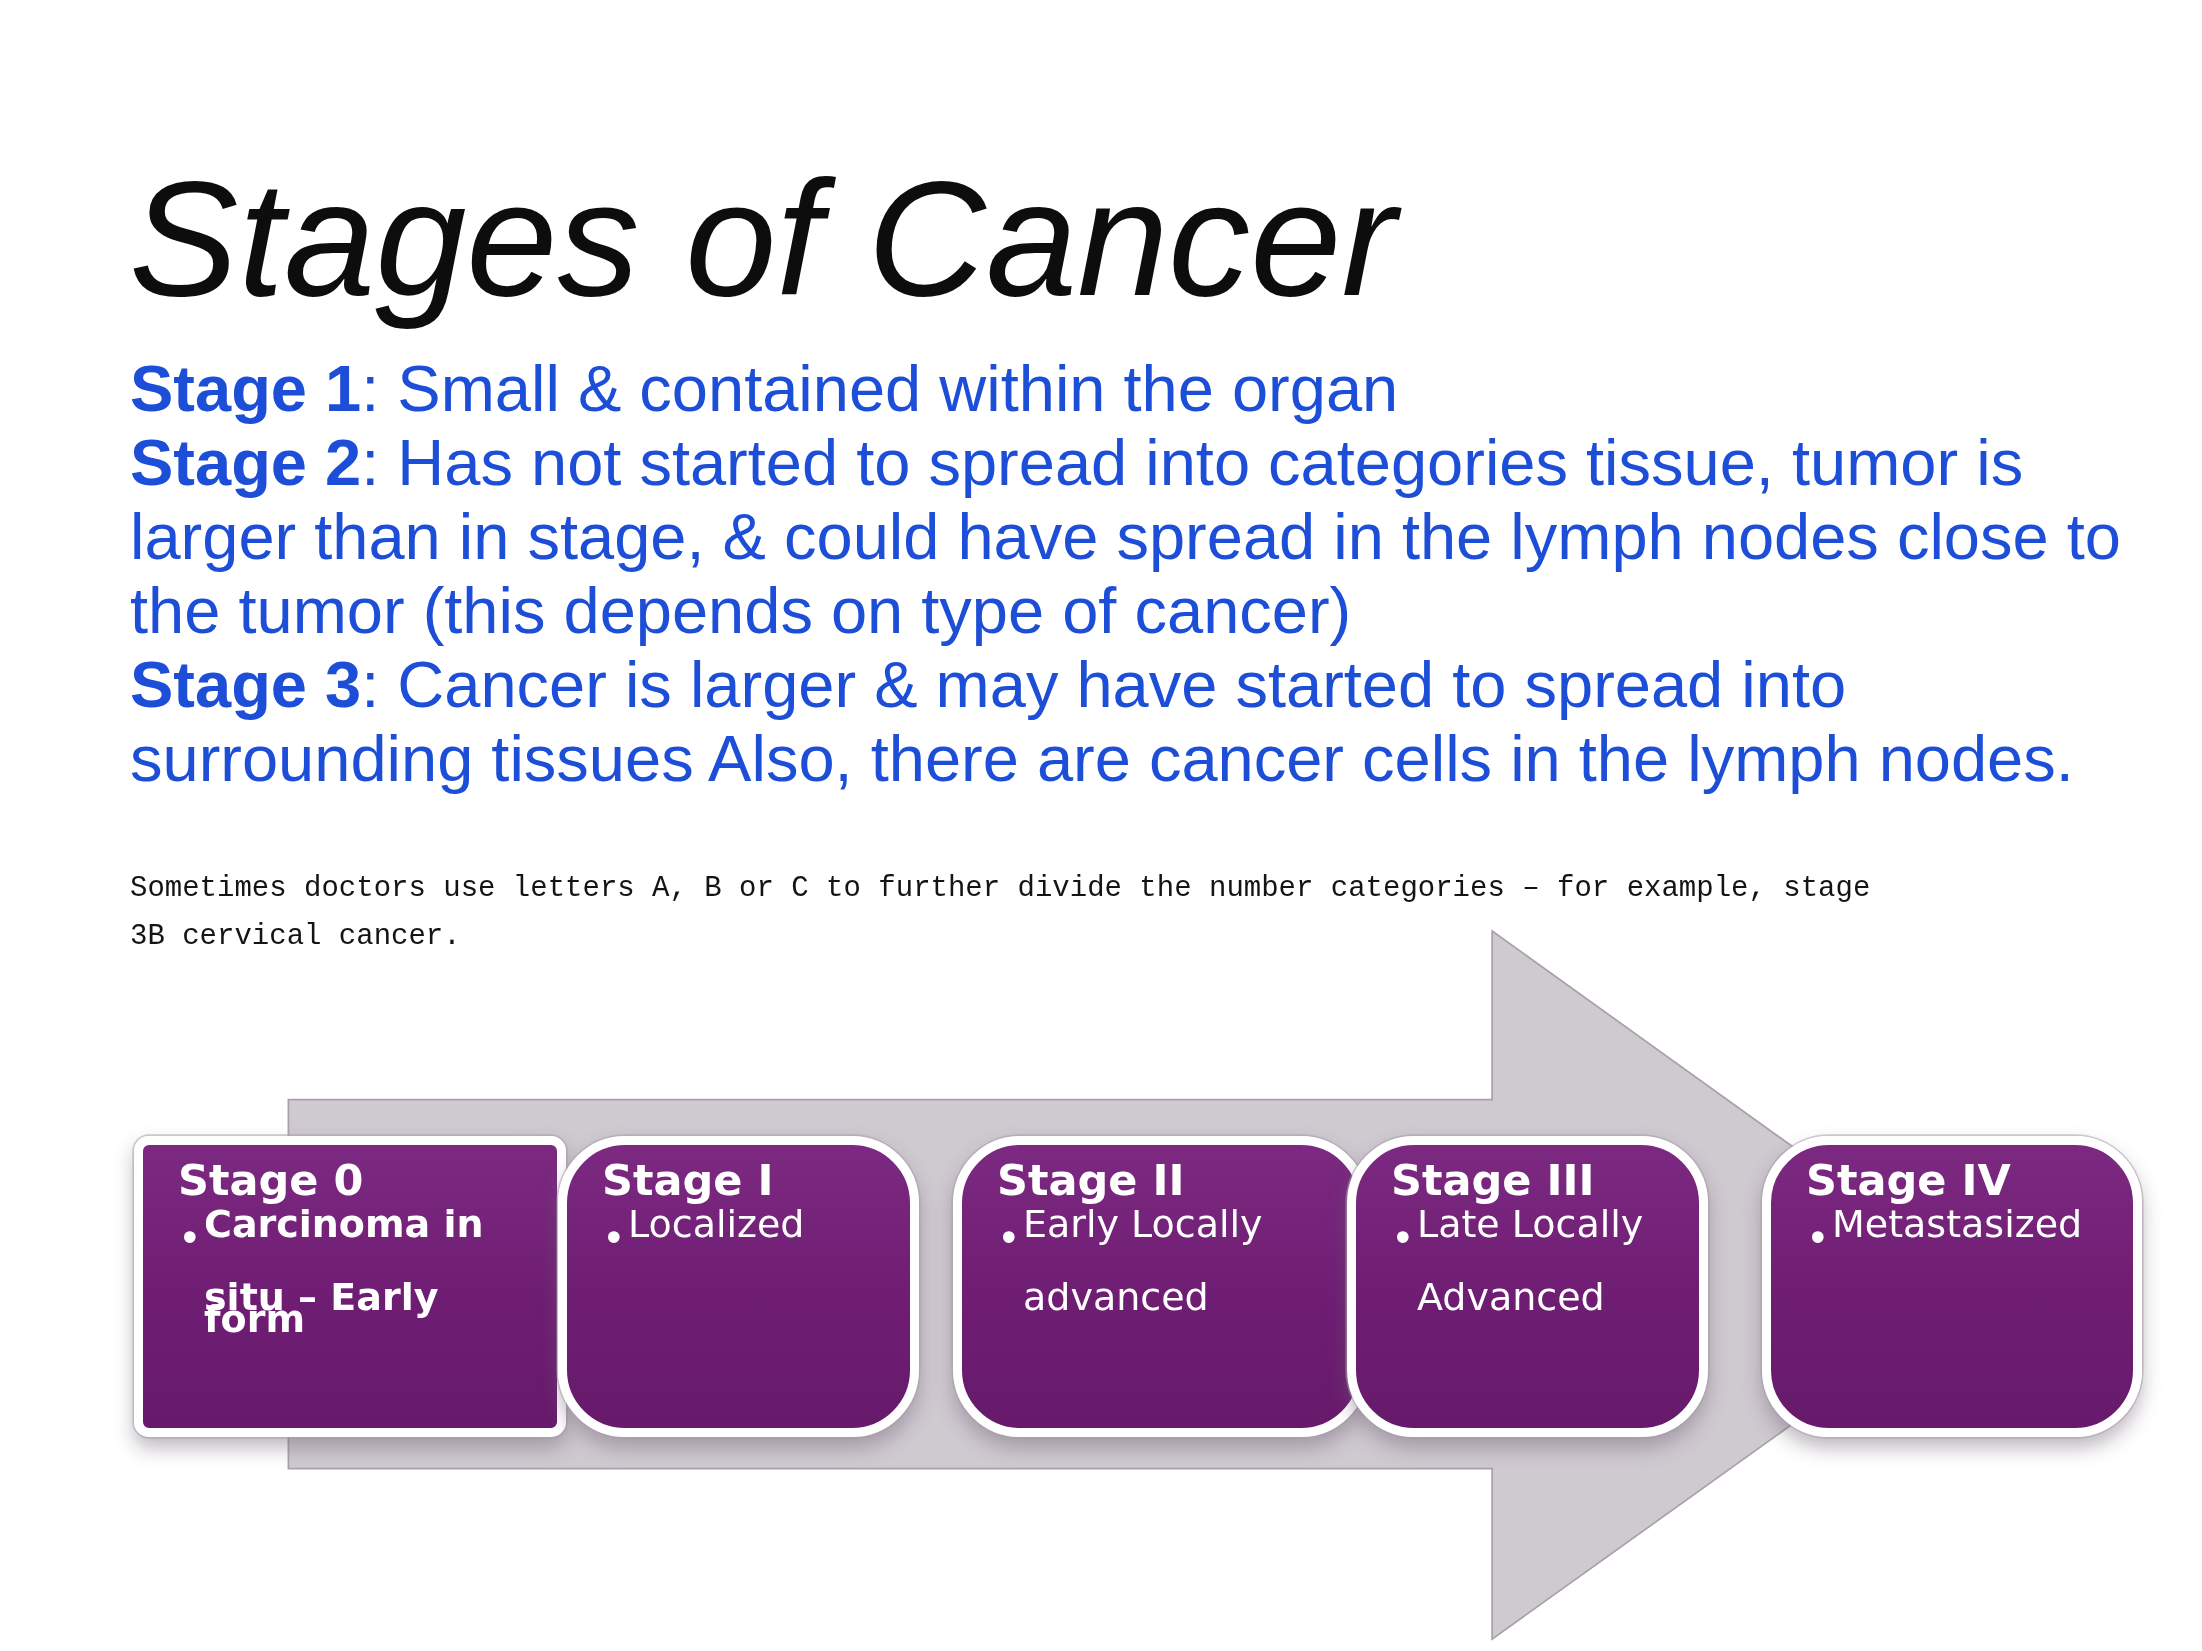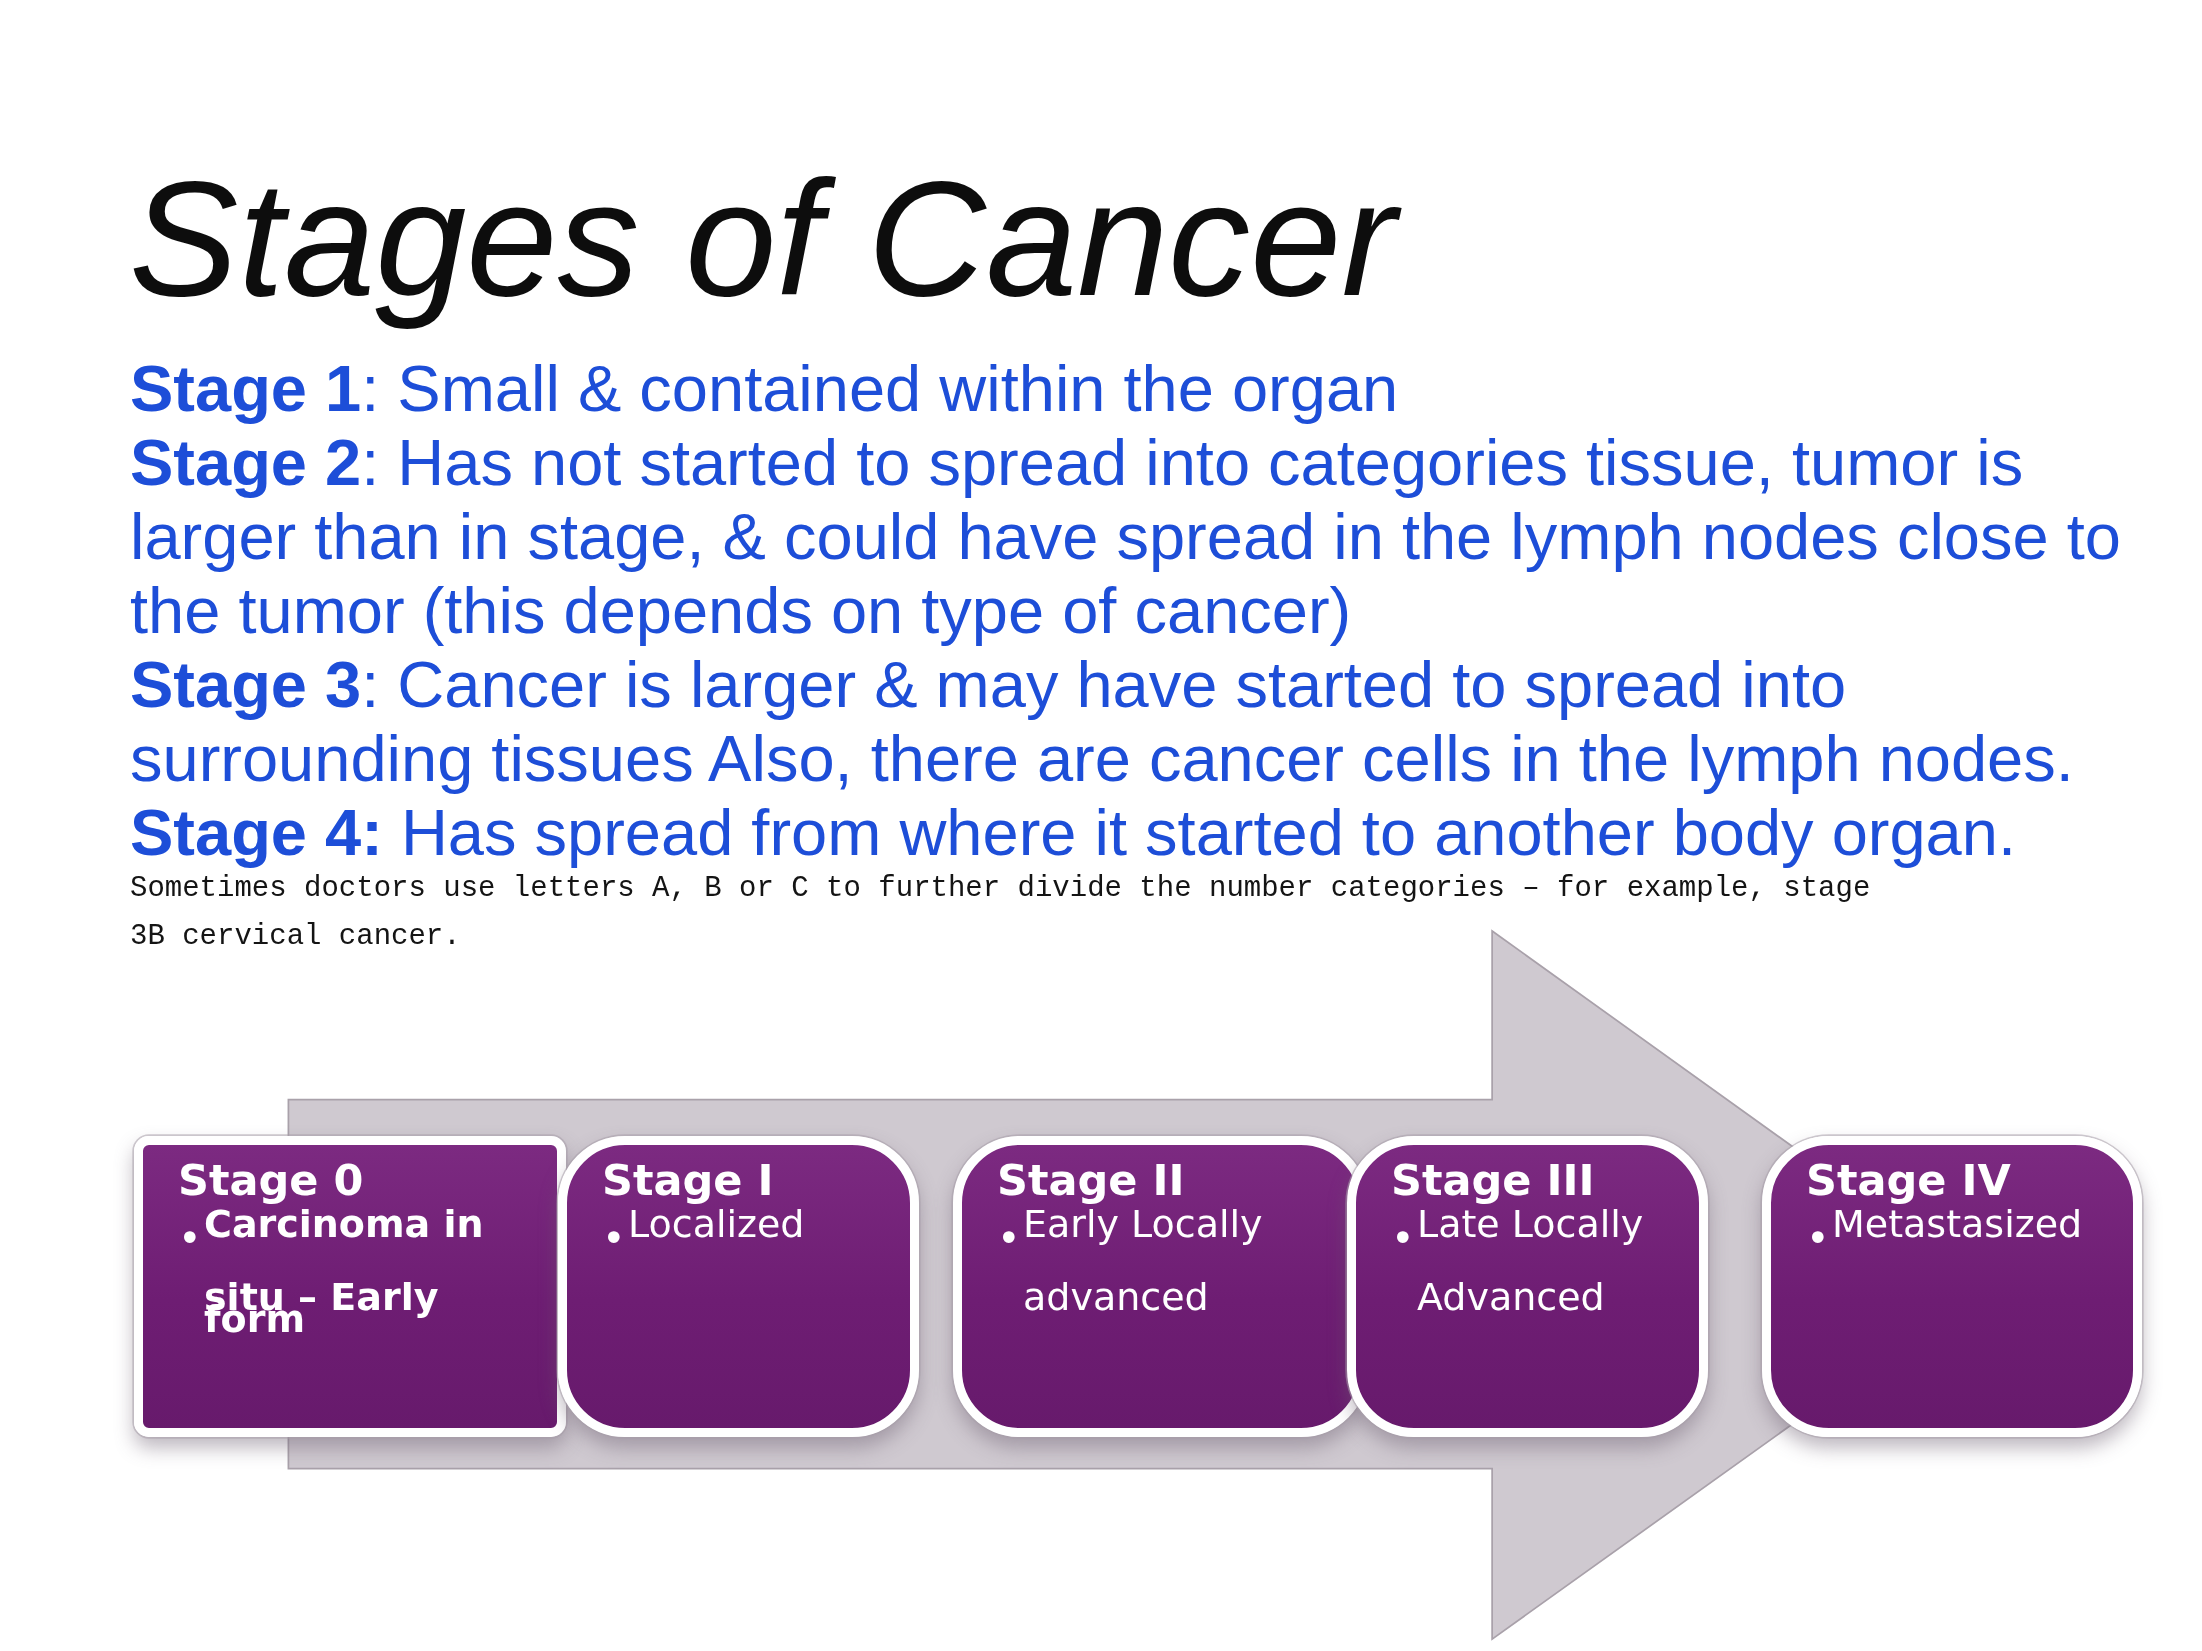--- a/index.html
+++ b/index.html
@@ -59,21 +59,20 @@
 
   <div class="title">Stages of Cancer</div>
 
   <div class="bodytext">
     <div><b>Stage 1</b><span>: Small &amp; contained within the organ</span></div>
     <div><b>Stage 2</b><span>: Has not started to spread into categories tissue, tumor is</span></div>
     <div><b></b><span>larger than in stage, &amp; could have spread in the lymph nodes close to</span></div>
     <div><b></b><span>the tumor (this depends on type of cancer)</span></div>
     <div><b>Stage 3</b><span>: Cancer is larger &amp; may have started to spread into</span></div>
     <div><b></b><span>surrounding tissues Also, there are cancer cells in the lymph nodes.</span></div>
-    <div><b>Stage 4:</b><span> Has spread from where it started to another body organ.</span></div>
   </div>
 
   <div class="footnote">
     <div>Sometimes doctors use letters A, B or C to further divide the number categories – for example, stage</div>
     <div>3B cervical cancer.</div>
   </div>
 
   <svg class="arrow-layer" viewBox="0 0 2560 1920" xmlns="http://www.w3.org/2000/svg">
     <polygon points="335,1278 1734,1278 1734,1082 2308,1494 1734,1905 1734,1707 335,1707" fill="#cfc9d0" stroke="#a9a1aa" stroke-width="2"></polygon>
   </svg>

